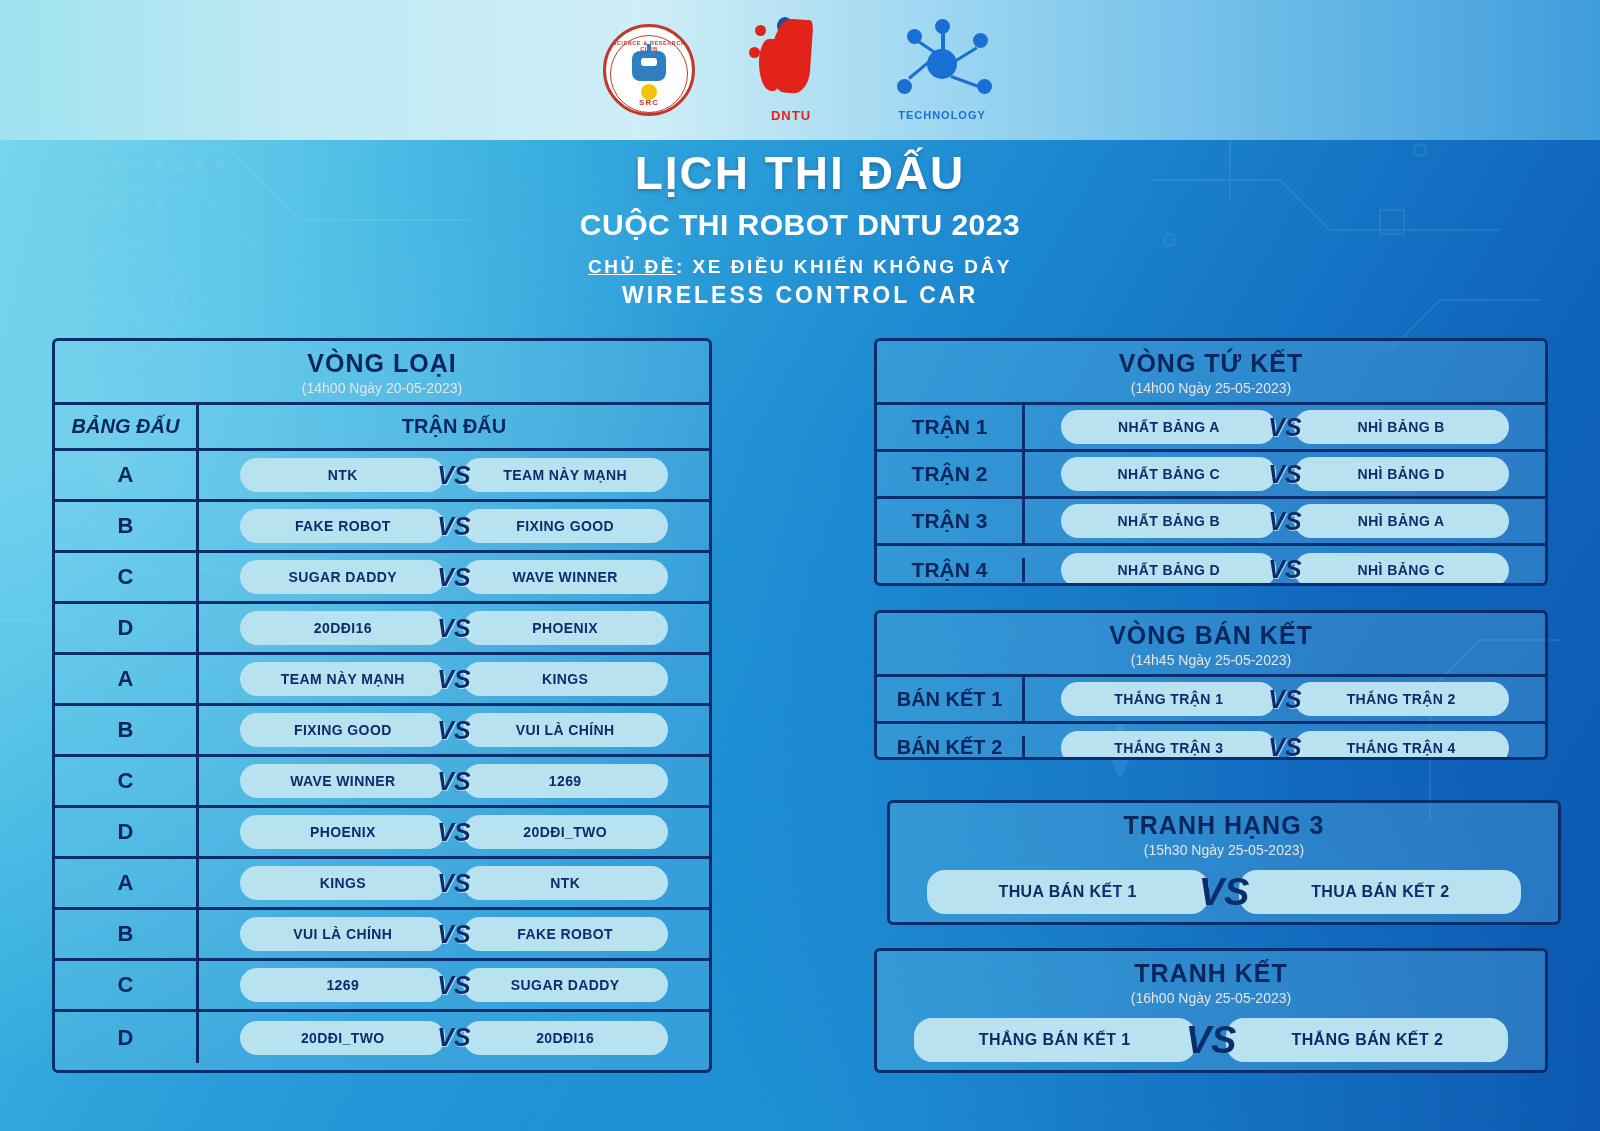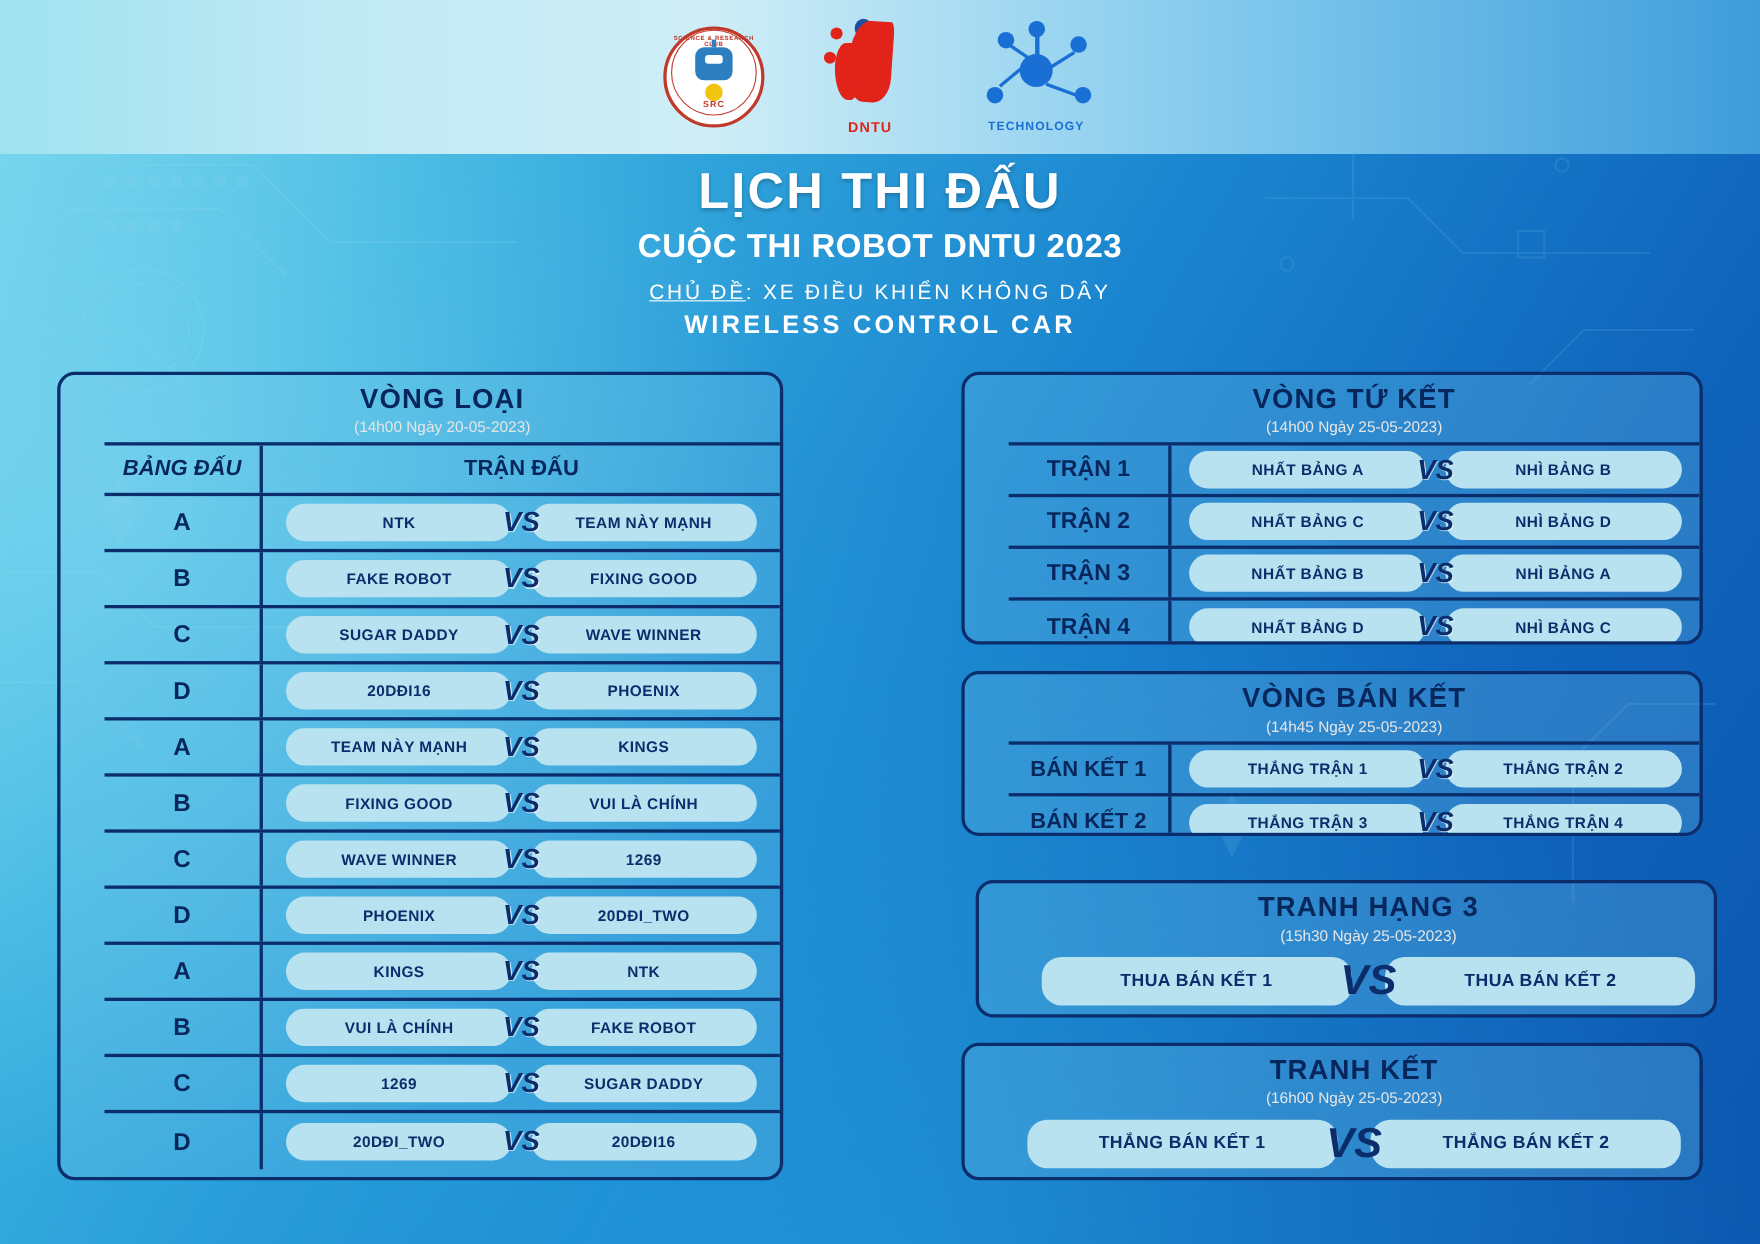--- a/index.html
+++ b/index.html
@@ -24,21 +24,21 @@
   #topbar {
     position:absolute; left:0; top:0; width:1600px; height:140px;
     background:linear-gradient(90deg,#9fe2f0 0%, #bfe9f4 18%, #cfeef7 40%, #7cc6ec 72%, #3f9ddb 100%);
     display:flex; align-items:center; justify-content:center; gap:46px;
   }
   .logo { position:relative; }
   
   .logo-src {
     width:92px; height:92px; border-radius:50%;
     background:#ffffff; border:3px solid #c0392b;
-    display:flex; align-items:center; justify-content:flex-start;
+    display:flex; align-items:center; justify-content:flex-end;
     flex-direction:column;
     text-decoration:underline;
   }
   .src-ring {
     width:78px; height:78px; border-radius:50%;
     border:1px solid #c0392b;
     display:flex; align-items:center; justify-content:center;
     flex-direction:column; position:relative;
   }
   .src-text-top {
@@ -98,31 +98,30 @@
     position:absolute; bottom:2px;left:0;right:0;text-align:center;
     font-size:11px;font-weight:bold;color:#1a6fd4;letter-spacing:1px;
   }
   
   #head { position:absolute; top:146px; left:0; width:1600px; text-align:center; color:#fff; }
   #title {
     font-size:46px; font-weight:bold; letter-spacing:2px; margin:0;
     text-shadow:0 2px 4px rgba(0,0,0,.25);
   }
   #subtitle { font-size:30px; font-weight:bold; letter-spacing:.5px; margin-top:8px; }
-  #theme { margin-top:14px; font-size:19px; letter-spacing:2.5px; font-weight:normal; }
+  #theme { margin-top:14px; font-size:19px; letter-spacing:2.5px; font-weight:bold; }
   #theme .u { text-decoration:underline; }
   #theme-en { margin-top:4px; font-size:23px; letter-spacing:3px; font-weight:bold; }
   
   .panel {
     position:absolute;
     border:3px solid #0b2d6b;
-    border-radius:16px;
+    border-radius:6px;
     background:rgba(125,205,235,0.25);
     overflow:hidden;
-    padding-left:40px;
   }
   .panel-head {
     text-align:center; padding:8px 0 6px 0;
     border-bottom:3px solid #0b2d6b;
   }
   .panel-title { font-size:25px; font-weight:bold; color:#07265c; letter-spacing:1px; }
   .panel-time { font-size:14px; color:#e5e5e5; margin-top:2px; }
   
   #qual { left:52px; top:338px; width:660px; height:735px; }
   .q-header { display:flex; border-bottom:3px solid #0b2d6b; }
@@ -145,21 +144,21 @@
     font-size:14px; font-weight:bold; color:#0b2d6b; letter-spacing:.4px;
   }
   .q-match .pill { width:205px; }
   .vs {
     font-size:25px; font-weight:bold; color:#0b2d6b; font-style:italic;
     margin:0 -8px; z-index:2; text-shadow:1px 1px 0 rgba(255,255,255,.6);
   }
   
   #quarter { left:874px; top:338px; width:674px; height:248px; }
   .r-row { display:flex; border-bottom:3px solid #0b2d6b; height:47px; }
-  .r-row:last-child { border-bottom:none; }
+  .r-row:last-child { border-bottom:none;align-items:center; }
   .r-label {
     width:148px; min-width:148px; border-right:3px solid #0b2d6b;
     display:flex; align-items:center; justify-content:center;
     font-weight:bold; font-size:21px; color:#07265c;
   }
   .r-match { flex:1; display:flex; align-items:center; justify-content:center; }
   .r-match .pill { width:215px; }
   #semi { left:874px; top:610px; width:674px; height:150px; }
   #semi .r-label { width:148px; min-width:148px; font-size:20px;}
   #third { left:874px; top:800px; width:674px; height:125px;margin-left:13px; }

